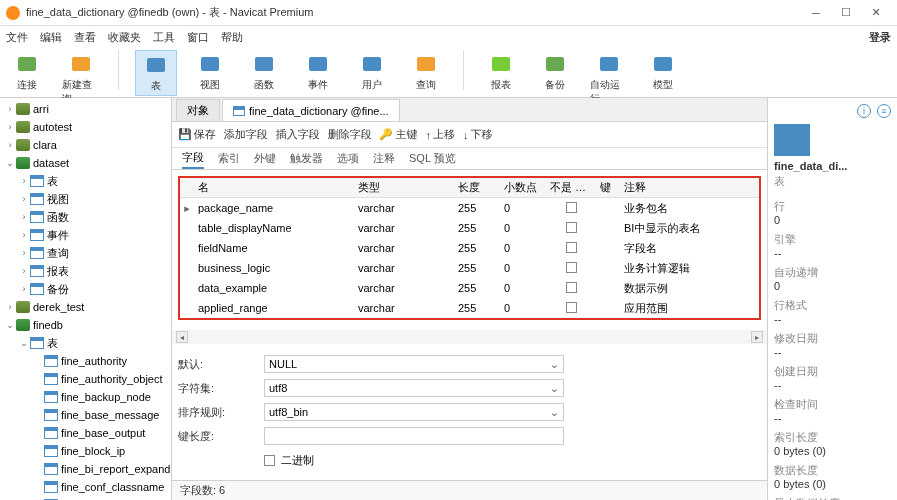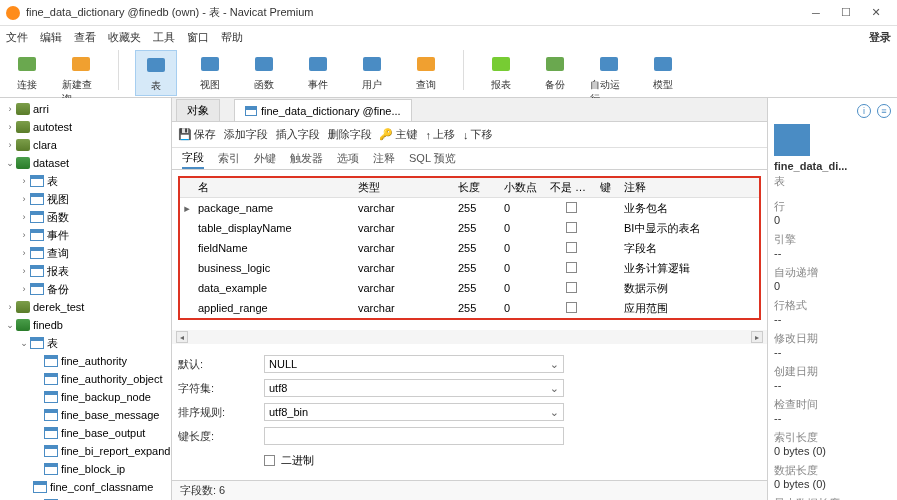--- a/index.html
+++ b/index.html
@@ -19,21 +19,21 @@
 .main { flex: 1; display: flex; overflow: hidden; }
 .tree { width: 172px; border-right: 1px solid #d0d0d0; overflow-y: auto; padding: 2px 0; background: #fff; }
 .tn { display: flex; align-items: center; height: 18px; padding-left: 4px; cursor: pointer; white-space: nowrap; }
 .tn .exp { width: 12px; text-align: center; color: #666; font-size: 9px; }
 .tn .tic { width: 14px; height: 12px; margin-right: 3px; }
 .dbic { background: linear-gradient(#7c9e4a,#5a7c2a); border-radius: 2px; }
 .dbic.o { background: linear-gradient(#4a9e4a,#2a7c2a); }
 .tblic { background: #fff; border: 1px solid #4a8cc4; }
 .tblic::before { content:""; display:block; height:3px; background:#4a8cc4; }
 .center { flex: 1; display: flex; flex-direction: column; overflow: hidden; }
-.tabbar { height: 24px; display: flex; align-items: flex-end; background: #f0f0f0; border-bottom: 1px solid #d0d0d0; padding-left: 4px; gap: 14px; }
+.tabbar { height: 24px; display: flex; align-items: flex-end; background: #f0f0f0; border-bottom: 1px solid #d0d0d0; padding-left: 4px; gap: 2px; }
 .tab { height: 22px; padding: 0 10px; display: flex; align-items: center; gap: 4px; background: #e8e8e8; border: 1px solid #d0d0d0; border-bottom: none; cursor: pointer; font-size: 10px; }
 .tab.active { background: #fff; }
 .dtoolbar { height: 26px; display: flex; align-items: center; gap: 8px; padding: 0 6px; border-bottom: 1px solid #e0e0e0; }
 .dtoolbar span { cursor: pointer; color: #333; display:flex; align-items:center; gap:2px; }
 .dtabs { height: 22px; display: flex; align-items: center; gap: 14px; padding: 0 10px; border-bottom: 1px solid #d0d0d0; }
 .dtab { cursor: pointer; color: #555; padding: 2px 0; }
 .dtab.active { color: #000; border-bottom: 2px solid #4a8cc4; }
 .fieldgrid { flex: 1; padding: 6px; overflow: auto; }
 .fbox { border: 2px solid #d32; }
 .fhead, .frow { display: flex; height: 20px; align-items: center; }
@@ -275,28 +275,28 @@
         <span>fine_base_message</span>
       </div>
       <div class="tn" style="padding-left: 32px;">
         <span class="exp"></span>
         <span class="tic tblic"></span>
         <span>fine_base_output</span>
       </div>
       <div class="tn" style="padding-left: 32px;">
         <span class="exp"></span>
         <span class="tic tblic"></span>
+        <span>fine_block_ip</span>
+      </div>
+      <div class="tn" style="padding-left: 32px;">
+        <span class="exp"></span>
+        <span class="tic tblic"></span>
         <span>fine_bi_report_expand</span>
       </div>
       <div class="tn" style="padding-left: 32px;">
-        <span class="exp"></span>
-        <span class="tic tblic"></span>
-        <span>fine_block_ip</span>
-      </div>
-      <div class="tn" style="padding-left: 21px;">
         <span class="exp"></span>
         <span class="tic tblic"></span>
         <span>fine_conf_classname</span>
       </div>
       <div class="tn" style="padding-left: 32px;">
         <span class="exp"></span>
         <span class="tic tblic"></span>
         <span>fine_conf_entity</span>
       </div>
     </div>

